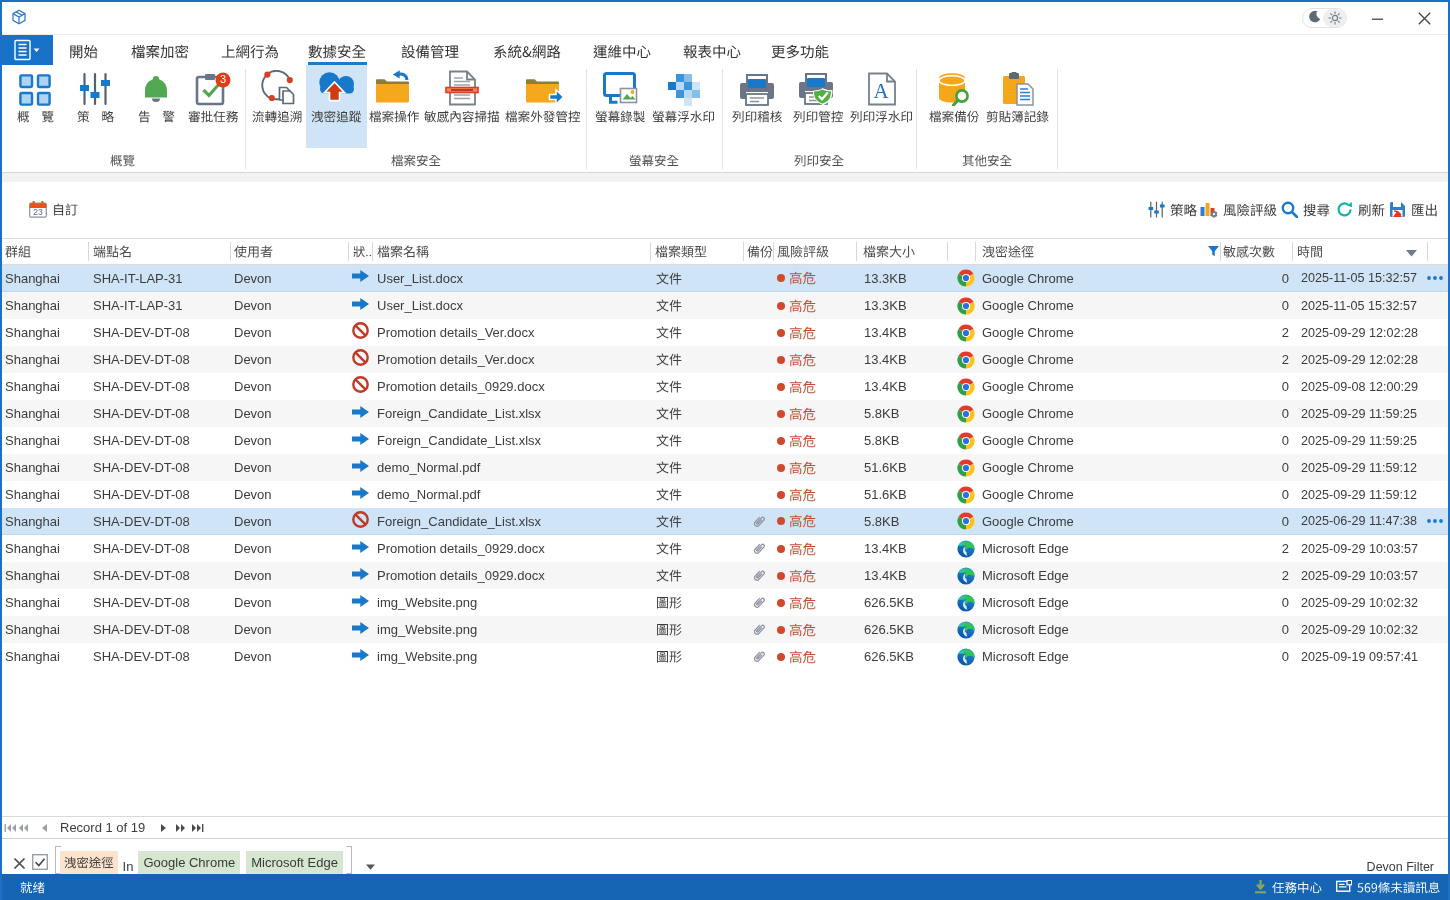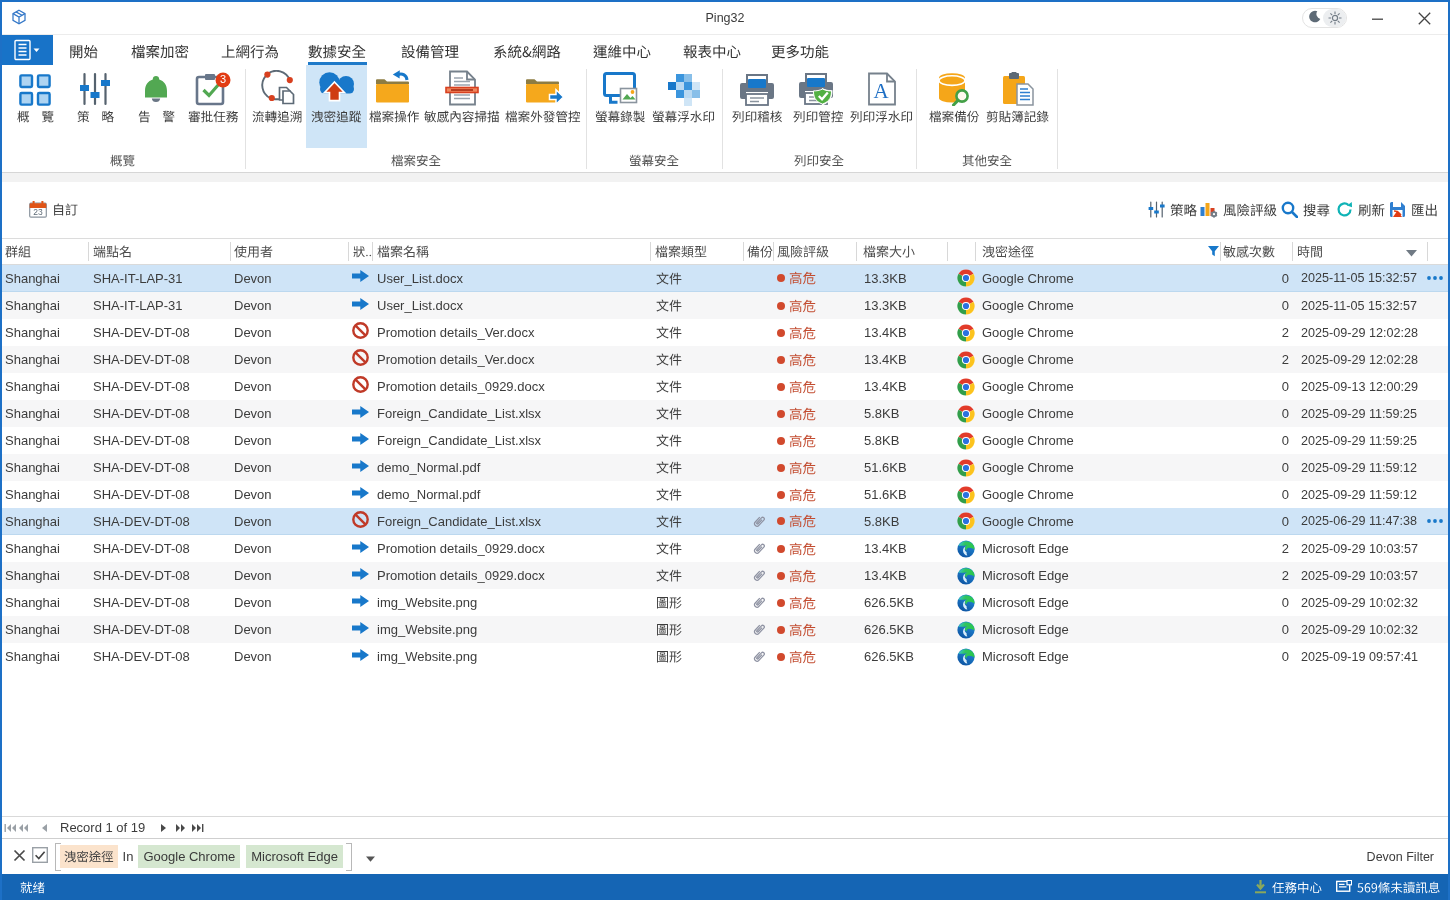--- a/index.html
+++ b/index.html
@@ -20,33 +20,32 @@
 .tbi{display:flex;align-items:center;color:#3c3c3c}
 #ghead{position:absolute;left:0;top:238px;width:1450px;height:27px;background:#fff;border-top:1px solid #dcdcdc;border-bottom:1px solid #dadada;display:flex;color:#4c4c4c}
 .hc{position:relative;display:flex;align-items:center;height:100%}
 .hc .sep{position:absolute;left:0;top:3px;bottom:3px;width:1px;background:#d8d8d8}
 #rows{position:absolute;left:0;top:265px;width:1450px}
 .row{display:flex;height:27px;background:#fff}
 .row.alt{background:#f6f6f7}
 .row.sel{background:#cfe4f7;border-bottom:1px solid #bcd8ef}
 .c{display:flex;align-items:center;overflow:hidden;flex-shrink:0}
 #recbar{position:absolute;left:0;top:816px;width:1450px;height:22px;border-top:1px solid #d9d9d9;display:flex;align-items:center;color:#3c3c3c}
-#filterbar{position:absolute;left:0;top:838px;width:1450px;height:36px;border-top:1px solid #cfcfcf;background:#fff;display:flex;align-items:center}
+#filterbar{position:absolute;left:0;top:838px;width:1450px;height:36px;border-top:1px solid #cfcfcf;background:#fff;display:flex;align-items:flex-end}
 #statusbar{position:absolute;left:0;top:874px;width:1450px;height:26px;background:#1565b4;display:flex;align-items:center;color:#fff}
 .tag{height:23px;display:flex;align-items:center;padding:0 5px}
 </style></head><body>
 <div id="titlebar">
     <div class="abs" style="left:11px;top:9px"><svg width="16" height="16" viewBox="0 0 16 16" style="">
         <g fill="none" stroke="#3478c8" stroke-width="1.25">
           <path d="M8 1.2 L14 4.6 V11.4 L8 14.8 2 11.4 V4.6 Z"></path>
           <path d="M2 4.6 L8 8 14 4.6 M8 8 V14.8"></path>
           <path d="M5 2.9 L11 6.3"></path>
         </g>
       </svg></div>
-    <div class="abs" style="left:0;width:1450px;top:10.5px;text-align:center;font-size:12.5px;color:#3a3a3a">Ping32</div>
     <div class="abs" style="left:1302px;top:8px;width:45px;height:20px;border:1px solid #e3e3e3;border-radius:10px;display:flex;align-items:center">
       <div style="margin-left:5px"><svg width="13" height="13" viewBox="0 0 13 13" style="">
           <path d="M9.3 1.2 A5.8 5.8 0 1 0 12.3 8.9 A5 5 0 0 1 9.3 1.2Z" fill="#5d6a76"></path>
         </svg></div>
       <div style="margin-left:2px;width:26px;height:18px;border-radius:9px;background:#eceef0;display:flex;align-items:center;justify-content:center">
         <svg width="14" height="14" viewBox="0 0 14 14" style="">
           <circle cx="7" cy="7" r="2.6" fill="none" stroke="#737d87" stroke-width="1.2"></circle>
           <g stroke="#737d87" stroke-width="1.1">
             <path d="M7 .5V3M7 11v2.5M.5 7H3M11 7h2.5M2.4 2.4l1.8 1.8M9.8 9.8l1.8 1.8M11.6 2.4L9.8 4.2M4.2 9.8l-1.8 1.8"></path>
           </g>
@@ -1046,21 +1045,21 @@
           <circle cx="9" cy="9" r="8.6" fill="#fff"></circle>
           <path d="M9 9 L1.55 4.7 A8.6 8.6 0 0 1 16.45 4.7 Z" fill="#e23b2a"></path>
           <path d="M9 9 L1.55 4.7 A8.6 8.6 0 0 0 9 17.6 Z" fill="#319e4a"></path>
           <path d="M9 9 L9 17.6 A8.6 8.6 0 0 0 16.45 4.7 Z" fill="#fcc31d"></path>
           <circle cx="9" cy="9" r="4.1" fill="#fff"></circle>
           <circle cx="9" cy="9" r="3.1" fill="#2a71e0"></circle>
         </svg>
       </div>
       <div class="c" style="width:245px;padding-left:7px;font-size:13px">Google Chrome</div>
       <div class="c" style="width:72px;justify-content:flex-end;padding-right:3px;font-size:13px">0</div>
-      <div class="c" style="width:135px;padding-left:9px;font-size:12.6px">2025-09-13 12:00:29</div>
+      <div class="c" style="width:135px;padding-left:9px;font-size:12.6px">2025-09-08 12:00:29</div>
       <div class="c" style="width:23px"></div>
     </div>
     <div class="row alt">
       <div class="c" style="width:88px;padding-left:5px;font-size:13px">Shanghai</div>
       <div class="c" style="width:142px;padding-left:5px;font-size:13px">SHA-DEV-DT-08</div>
       <div class="c" style="width:118px;padding-left:4px;font-size:13px">Devon</div>
       <div class="c" style="width:24px;position:relative">
         <div style="position:absolute;left:4px"><svg width="17" height="14" viewBox="0 0 17 14" style="">
             <path d="M0 4.6 h8.3 V1 L17 7 8.3 13 V9.4 H0 Z" fill="#1878ca"></path>
           </svg></div>

